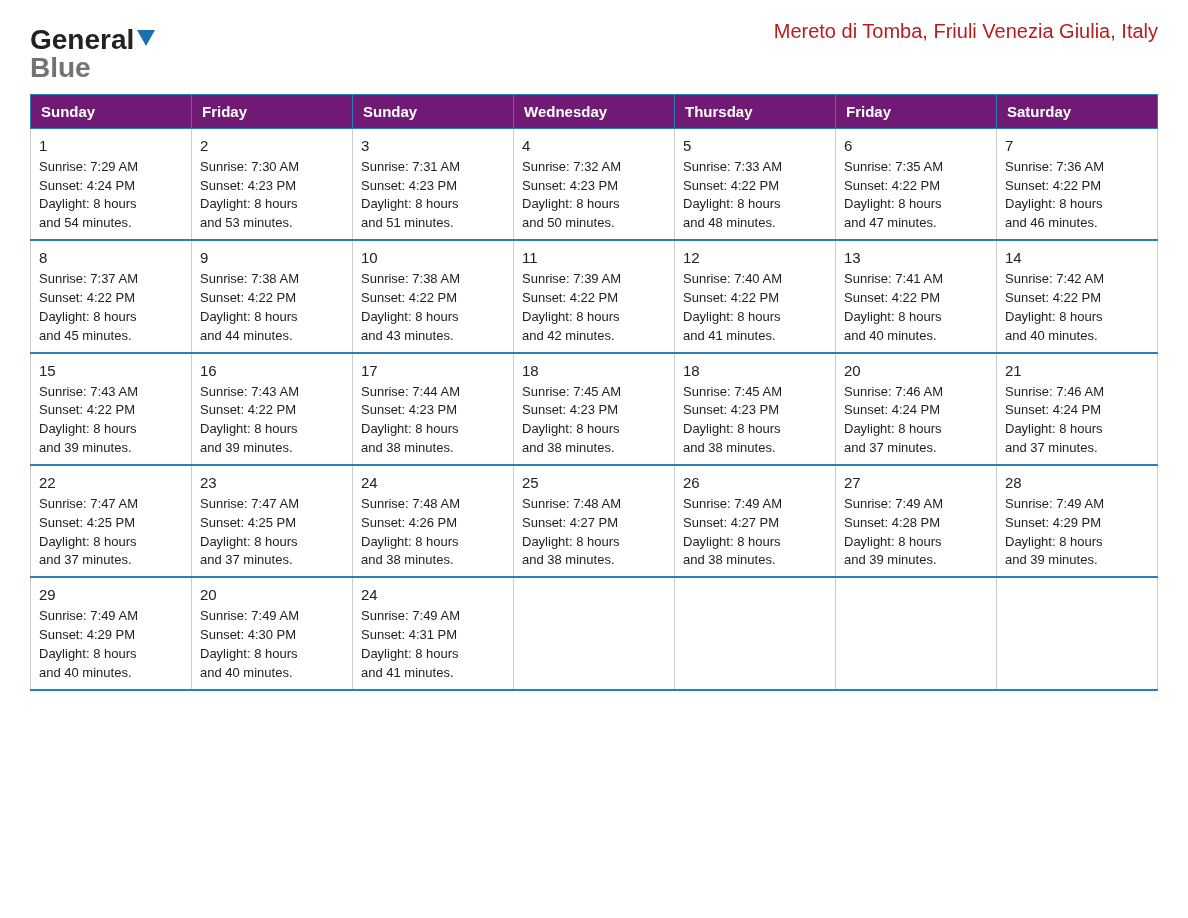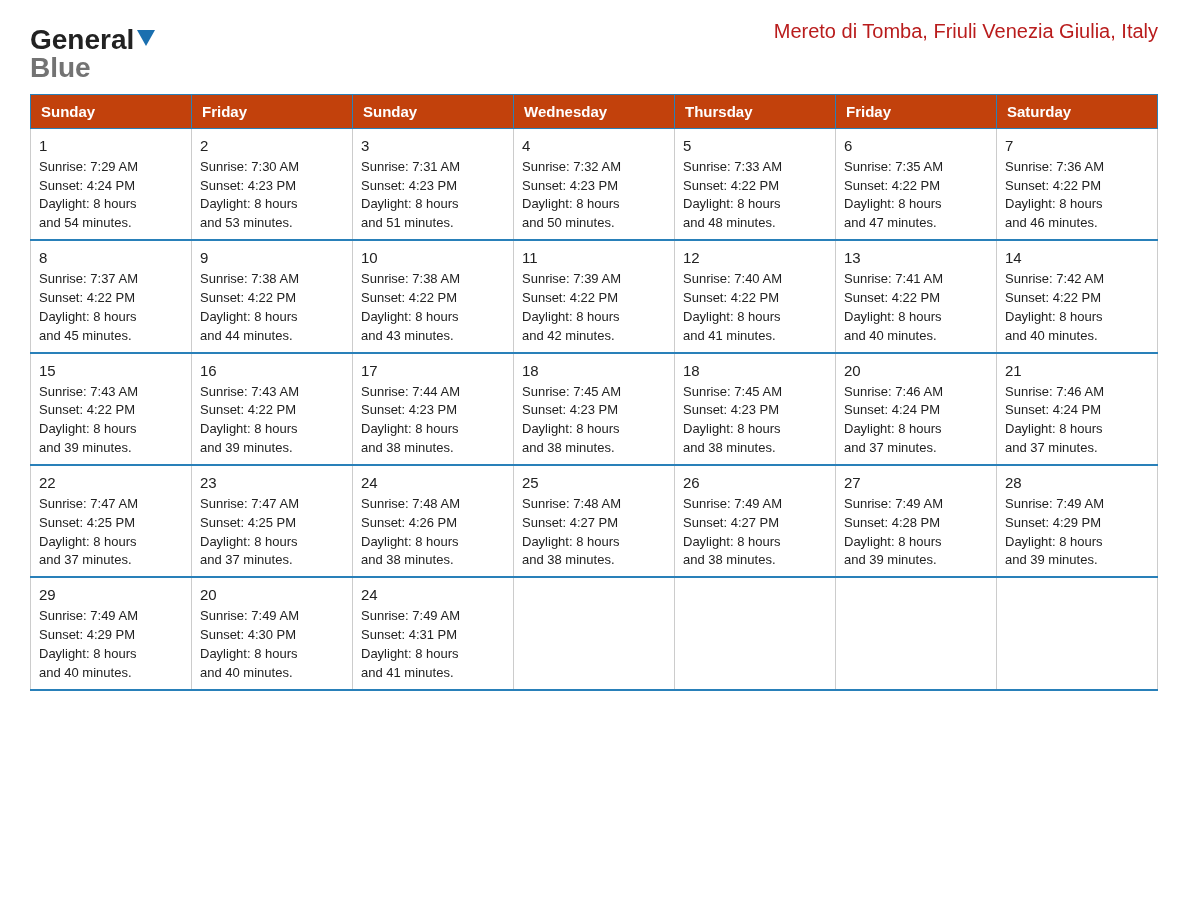--- a/index.html
+++ b/index.html
@@ -35,21 +35,21 @@
     .location-title {
       font-size: 20px;
       color: #b91c1c;
     }
     table {
       width: 100%;
       border-collapse: collapse;
       margin-top: 10px;
     }
     thead th {
-      background-color: #c2410c;
+      background-color: #701a75;
       color: #fff;
       font-size: 15px;
       font-weight: bold;
       padding: 8px 10px;
       text-align: left;
       border: 1px solid #2980b9;
     }
     tbody td {
       border: 1px solid #ccc;
       vertical-align: top;

